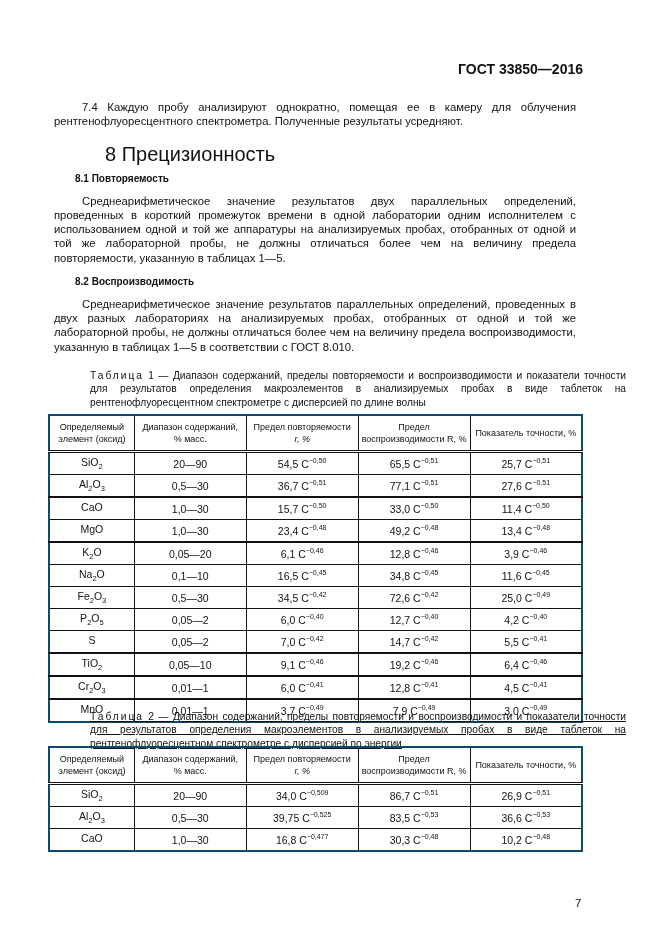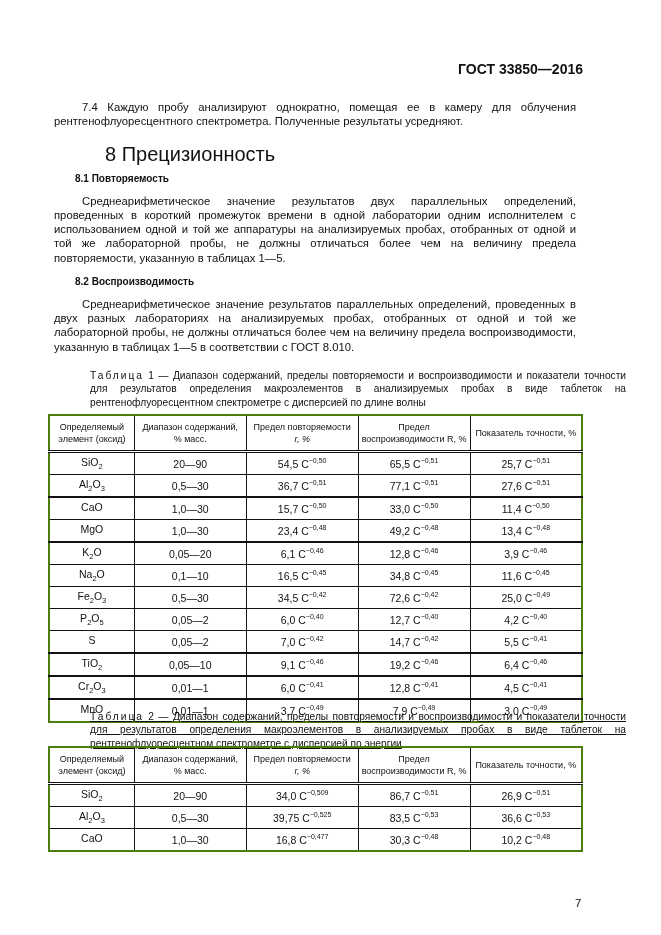--- a/index.html
+++ b/index.html
@@ -10,21 +10,21 @@
   p { margin: 7px; text-align: justify; }
   p.indent { text-indent: 28px; }
   h2 { font-size: 20px; font-weight: normal; margin: 19px 0 0 28px; padding-left: 30px; }
   h3 { font-size: 10px; font-weight: bold; margin: 10px 0 8px 28px; }
   .caption { position: absolute; left: 47px; width: 536px; font-size: 10.2px; line-height: 13.4px; text-align: justify; margin-left: 43px; }
   .caption .spaced { letter-spacing: 2px; }
   table.data { position: absolute; left: 48px; width: 535px; border-collapse: collapse; font-size: 10.5px; }
   table.data th { font-weight: normal; font-size: 9px; line-height: 12px; padding: 5px 2px; border: 1.5px solid #111; border-bottom: 3px double #111; }
   table.data td { text-align: center; border: 1.5px solid #111; height: 21px; padding: 0 2px; }
   table.data td.row-thick { border-top: 2.5px solid #111; }
-  table.data { border: 2px solid #4d7c0f; }
+  table.data { border: 2px solid #0c4a6e; }
   sup { font-size: 7px; vertical-align: 5px; }
   sub { font-size: 7.5px; vertical-align: -3px; }
   .page-num { position: absolute; top: 897px; left: 575px; font-size: 11.5px; }
 </style>
 </head>
 <body>
 
 <div class="header-code">ГОСТ 33850—2016</div>
 
 <div class="content">

